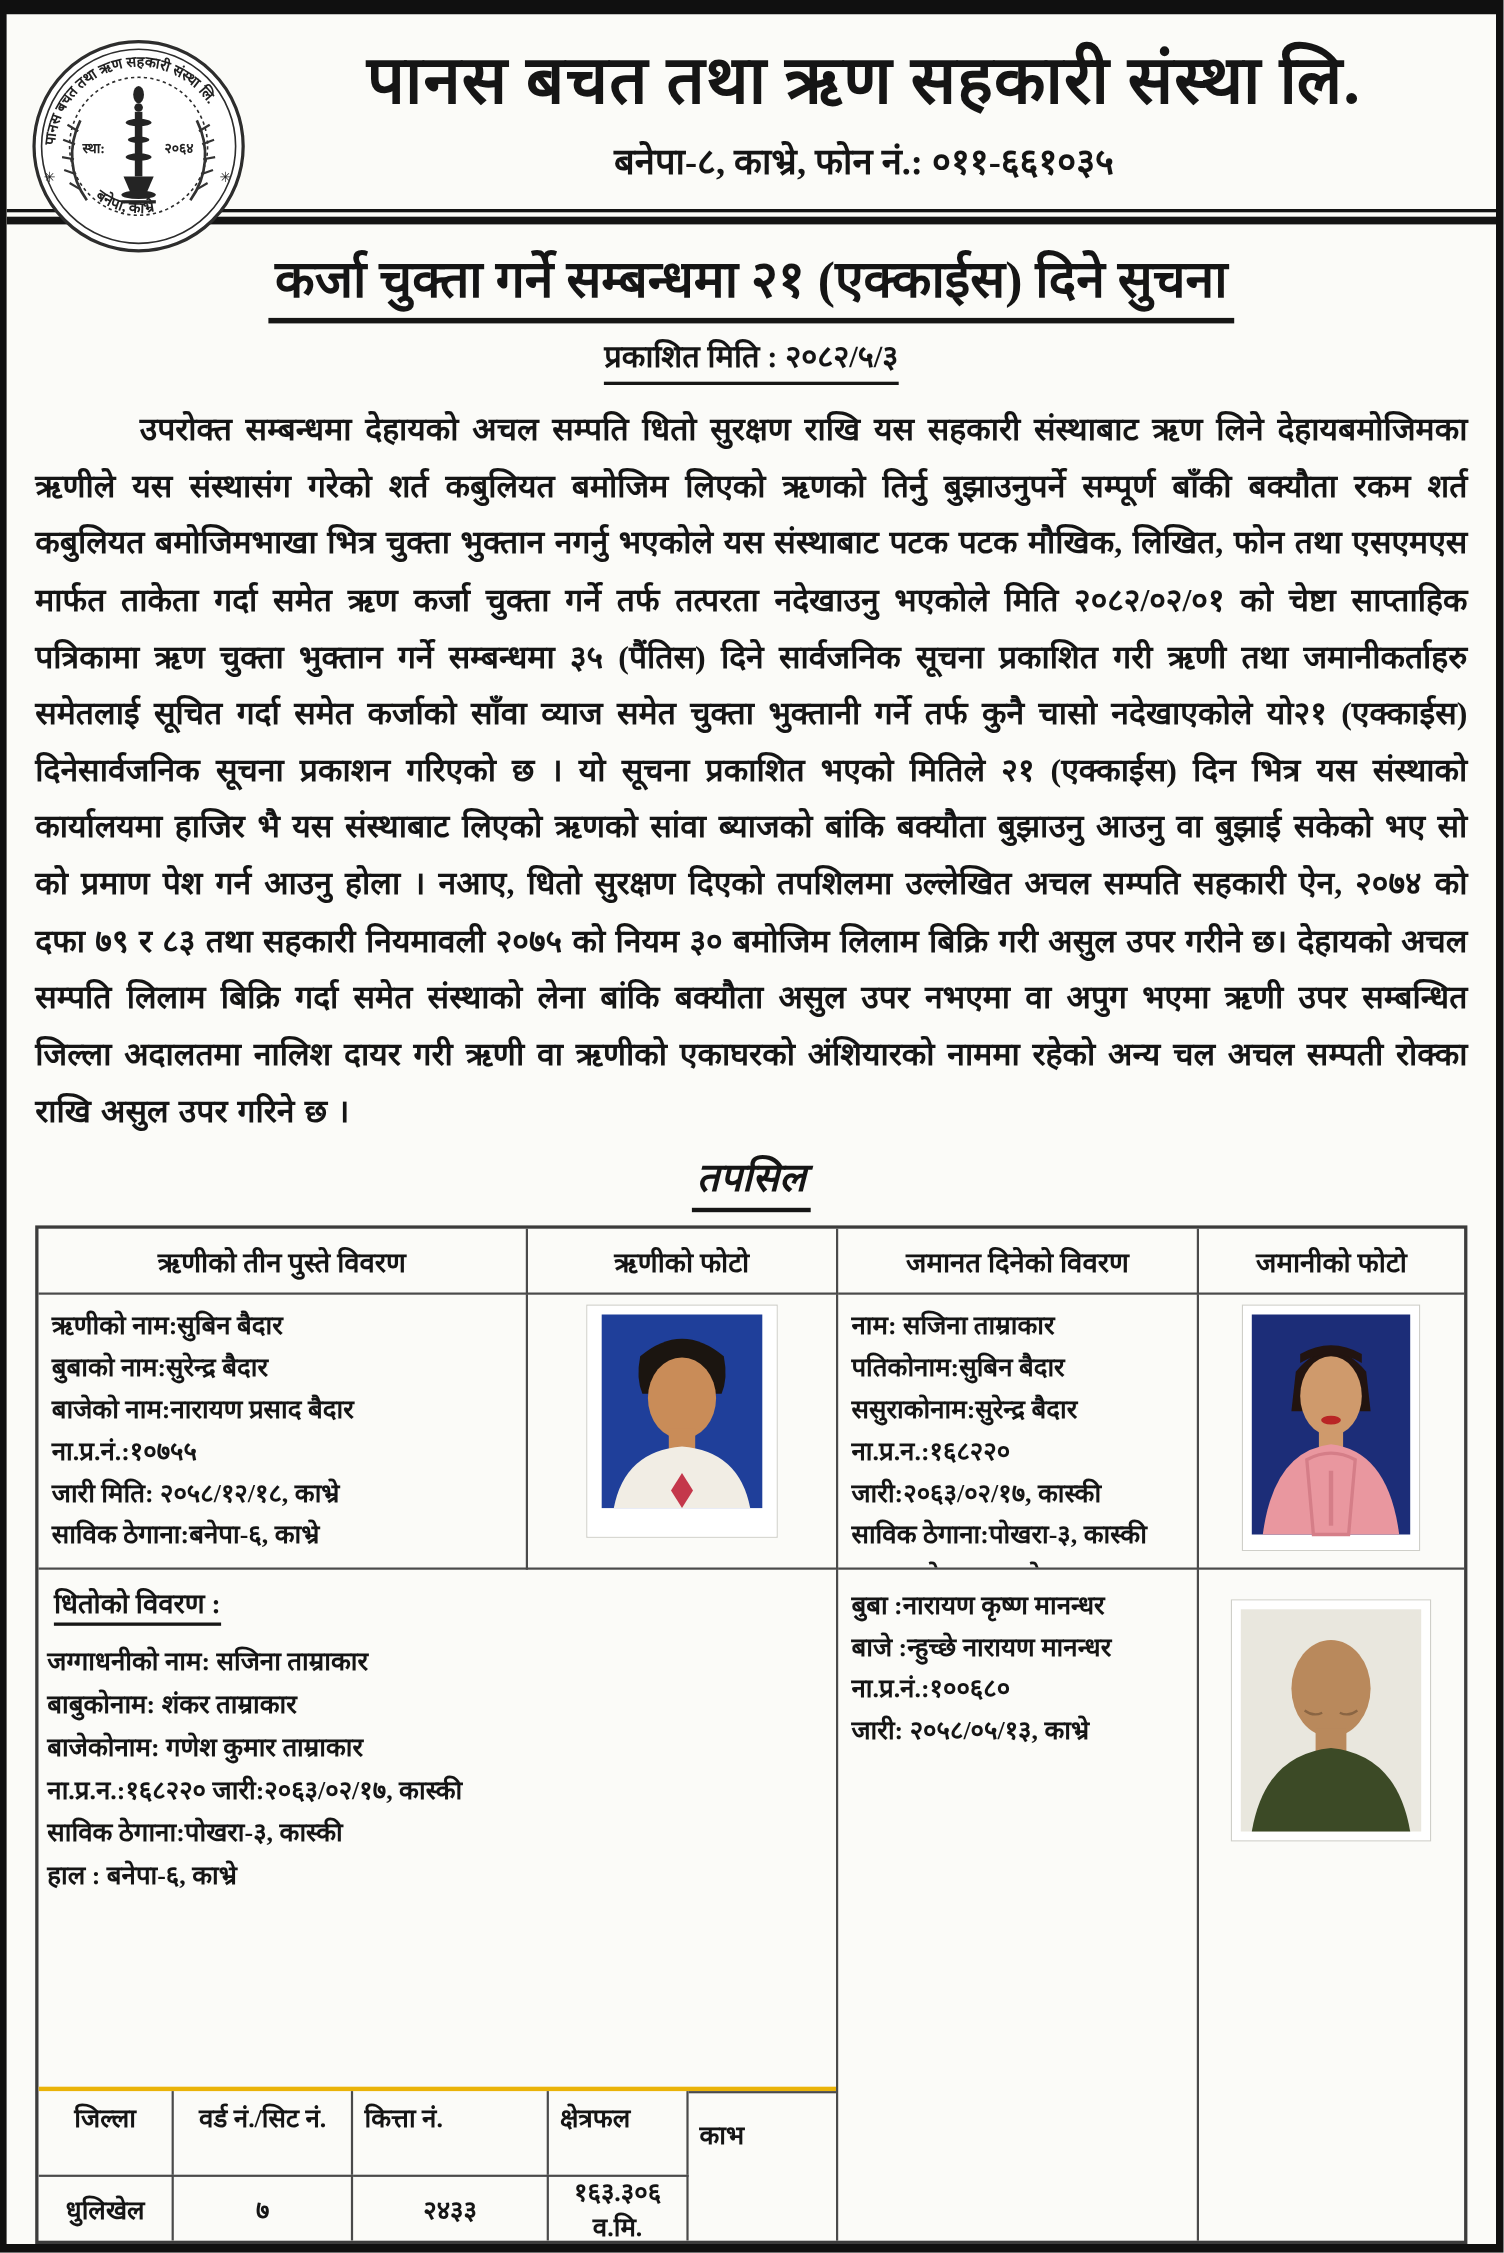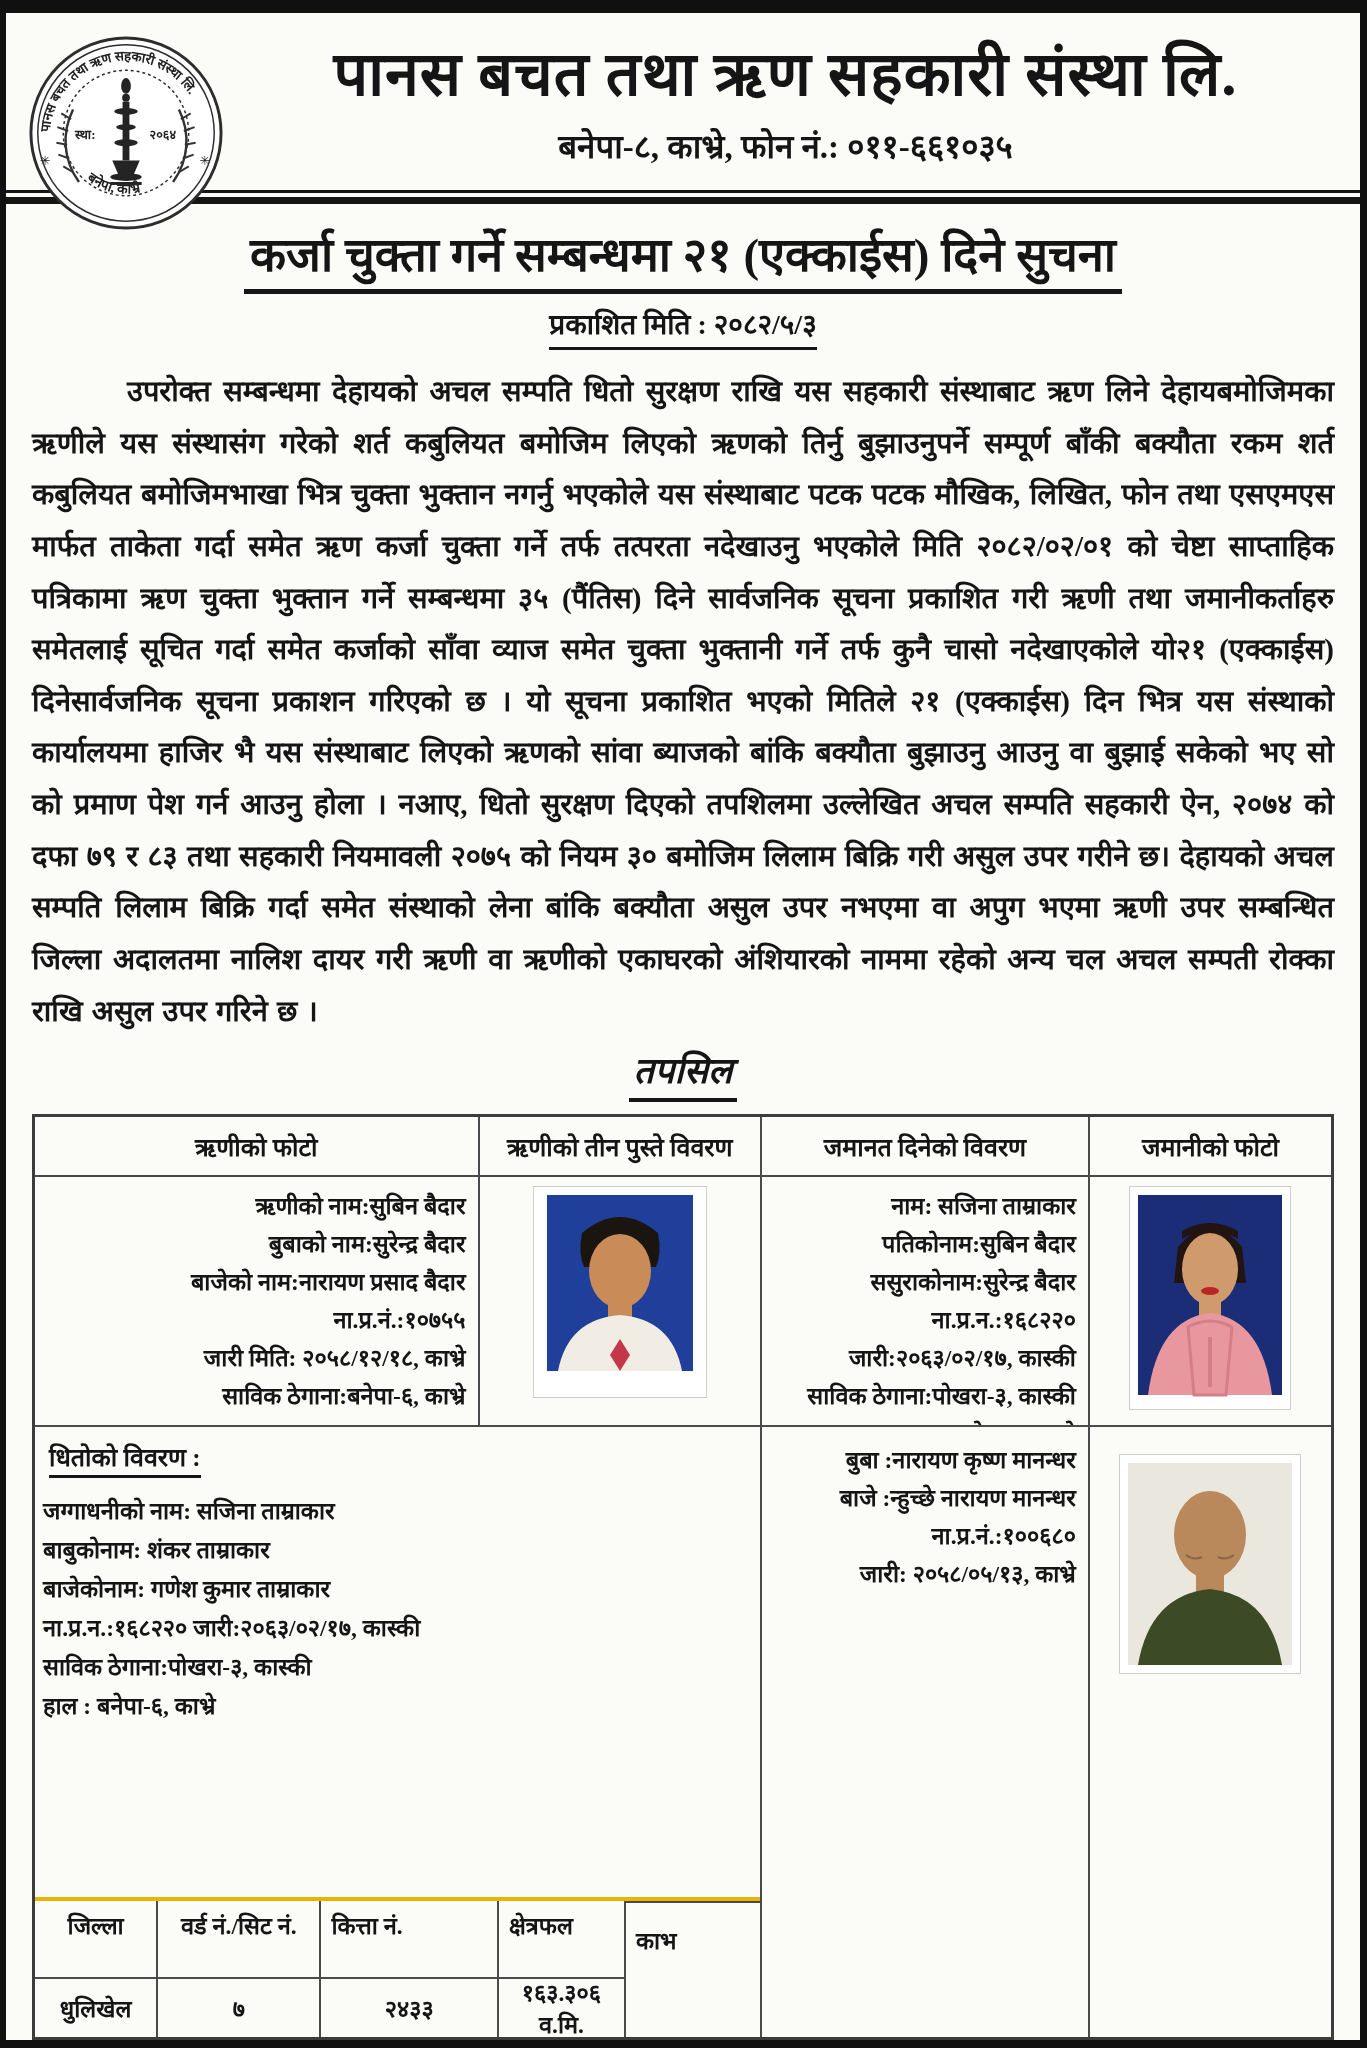--- a/index.html
+++ b/index.html
@@ -81,21 +81,21 @@
   .cell {
     border-right: 2px solid #4a4a4a;
     border-bottom: 2px solid #4a4a4a;
     overflow: hidden;
   }
   .cell:nth-child(4n), .last-col { border-right: none; }
   .hcell {
     display: flex; align-items: center; justify-content: center;
     font-size: 25px; text-align: center; padding: 4px;
   }
-  .tcell { padding: 10px 12px; font-size: 23.5px; line-height: 1.62; text-align: right; }
+  .tcell { padding: 10px 12px; font-size: 23.5px; line-height: 1.62; }
   .tcell .ln { white-space: nowrap; }
   .pcell { display: flex; align-items: flex-start; justify-content: center; padding-top: 10px; }
 
   .merged {
     grid-column: 1 / 3;
     border-right: 2px solid #4a4a4a;
     border-bottom: none;
     display: flex; flex-direction: column;
     overflow: hidden;
   }
@@ -205,22 +205,22 @@
     </div>
 
     <p class="body-text">उपरोक्त सम्बन्धमा देहायको अचल सम्पति धितो सुरक्षण राखि यस सहकारी संस्थाबाट ऋण लिने देहायबमोजिमका ऋणीले यस संस्थासंग गरेको शर्त कबुलियत बमोजिम लिएको ऋणको तिर्नु बुझाउनुपर्ने सम्पूर्ण बाँकी बक्यौता रकम शर्त कबुलियत बमोजिमभाखा भित्र चुक्ता भुक्तान नगर्नु भएकोले यस संस्थाबाट पटक पटक मौखिक, लिखित, फोन तथा एसएमएस मार्फत ताकेता गर्दा समेत ऋण कर्जा चुक्ता गर्ने तर्फ तत्परता नदेखाउनु भएकोले मिति २०८२/०२/०१ को चेष्टा साप्ताहिक पत्रिकामा ऋण चुक्ता भुक्तान गर्ने सम्बन्धमा ३५ (पैंतिस) दिने सार्वजनिक सूचना प्रकाशित गरी ऋणी तथा जमानीकर्ताहरु समेतलाई सूचित गर्दा समेत कर्जाको साँवा व्याज समेत चुक्ता भुक्तानी गर्ने तर्फ कुनै चासो नदेखाएकोले यो२१ (एक्काईस) दिनेसार्वजनिक सूचना प्रकाशन गरिएको छ । यो सूचना प्रकाशित भएको मितिले २१ (एक्काईस) दिन भित्र यस संस्थाको कार्यालयमा हाजिर भै यस संस्थाबाट लिएको ऋणको सांवा ब्याजको बांकि बक्यौता बुझाउनु आउनु वा बुझाई सकेको भए सो को प्रमाण पेश गर्न आउनु होला । नआए, धितो सुरक्षण दिएको तपशिलमा उल्लेखित अचल सम्पति सहकारी ऐन, २०७४ को दफा ७९ र ८३ तथा सहकारी नियमावली २०७५ को नियम ३० बमोजिम लिलाम बिक्रि गरी असुल उपर गरीने छ। देहायको अचल सम्पति लिलाम बिक्रि गर्दा समेत संस्थाको लेना बांकि बक्यौता असुल उपर नभएमा वा अपुग भएमा ऋणी उपर सम्बन्धित जिल्ला अदालतमा नालिश दायर गरी ऋणी वा ऋणीको एकाघरको अंशियारको नाममा रहेको अन्य चल अचल सम्पती रोक्का राखि असुल उपर गरिने छ ।</p>
 
     <div class="tapasil-row">
       <span class="tapasil">तपसिल</span>
     </div>
 
     <div class="dtable">
 
+      <div class="cell hcell">ऋणीको  तीन पुस्ते विवरण</div>
       <div class="cell hcell">ऋणीको फोटो</div>
-      <div class="cell hcell">ऋणीको  तीन पुस्ते विवरण</div>
       <div class="cell hcell">जमानत दिनेको विवरण</div>
       <div class="cell hcell">जमानीको फोटो</div>
 
       <div class="cell tcell">
         <div class="ln">ऋणीको नाम:सुबिन बैदार</div>
         <div class="ln">बुबाको नाम:सुरेन्द्र बैदार</div>
         <div class="ln">बाजेको नाम:नारायण प्रसाद बैदार</div>
         <div class="ln">ना.प्र.नं.:१०७५५</div>
         <div class="ln">जारी मिति: २०५८/१२/१८, काभ्रे</div>
         <div class="ln">साविक ठेगाना:बनेपा-६, काभ्रे</div>

